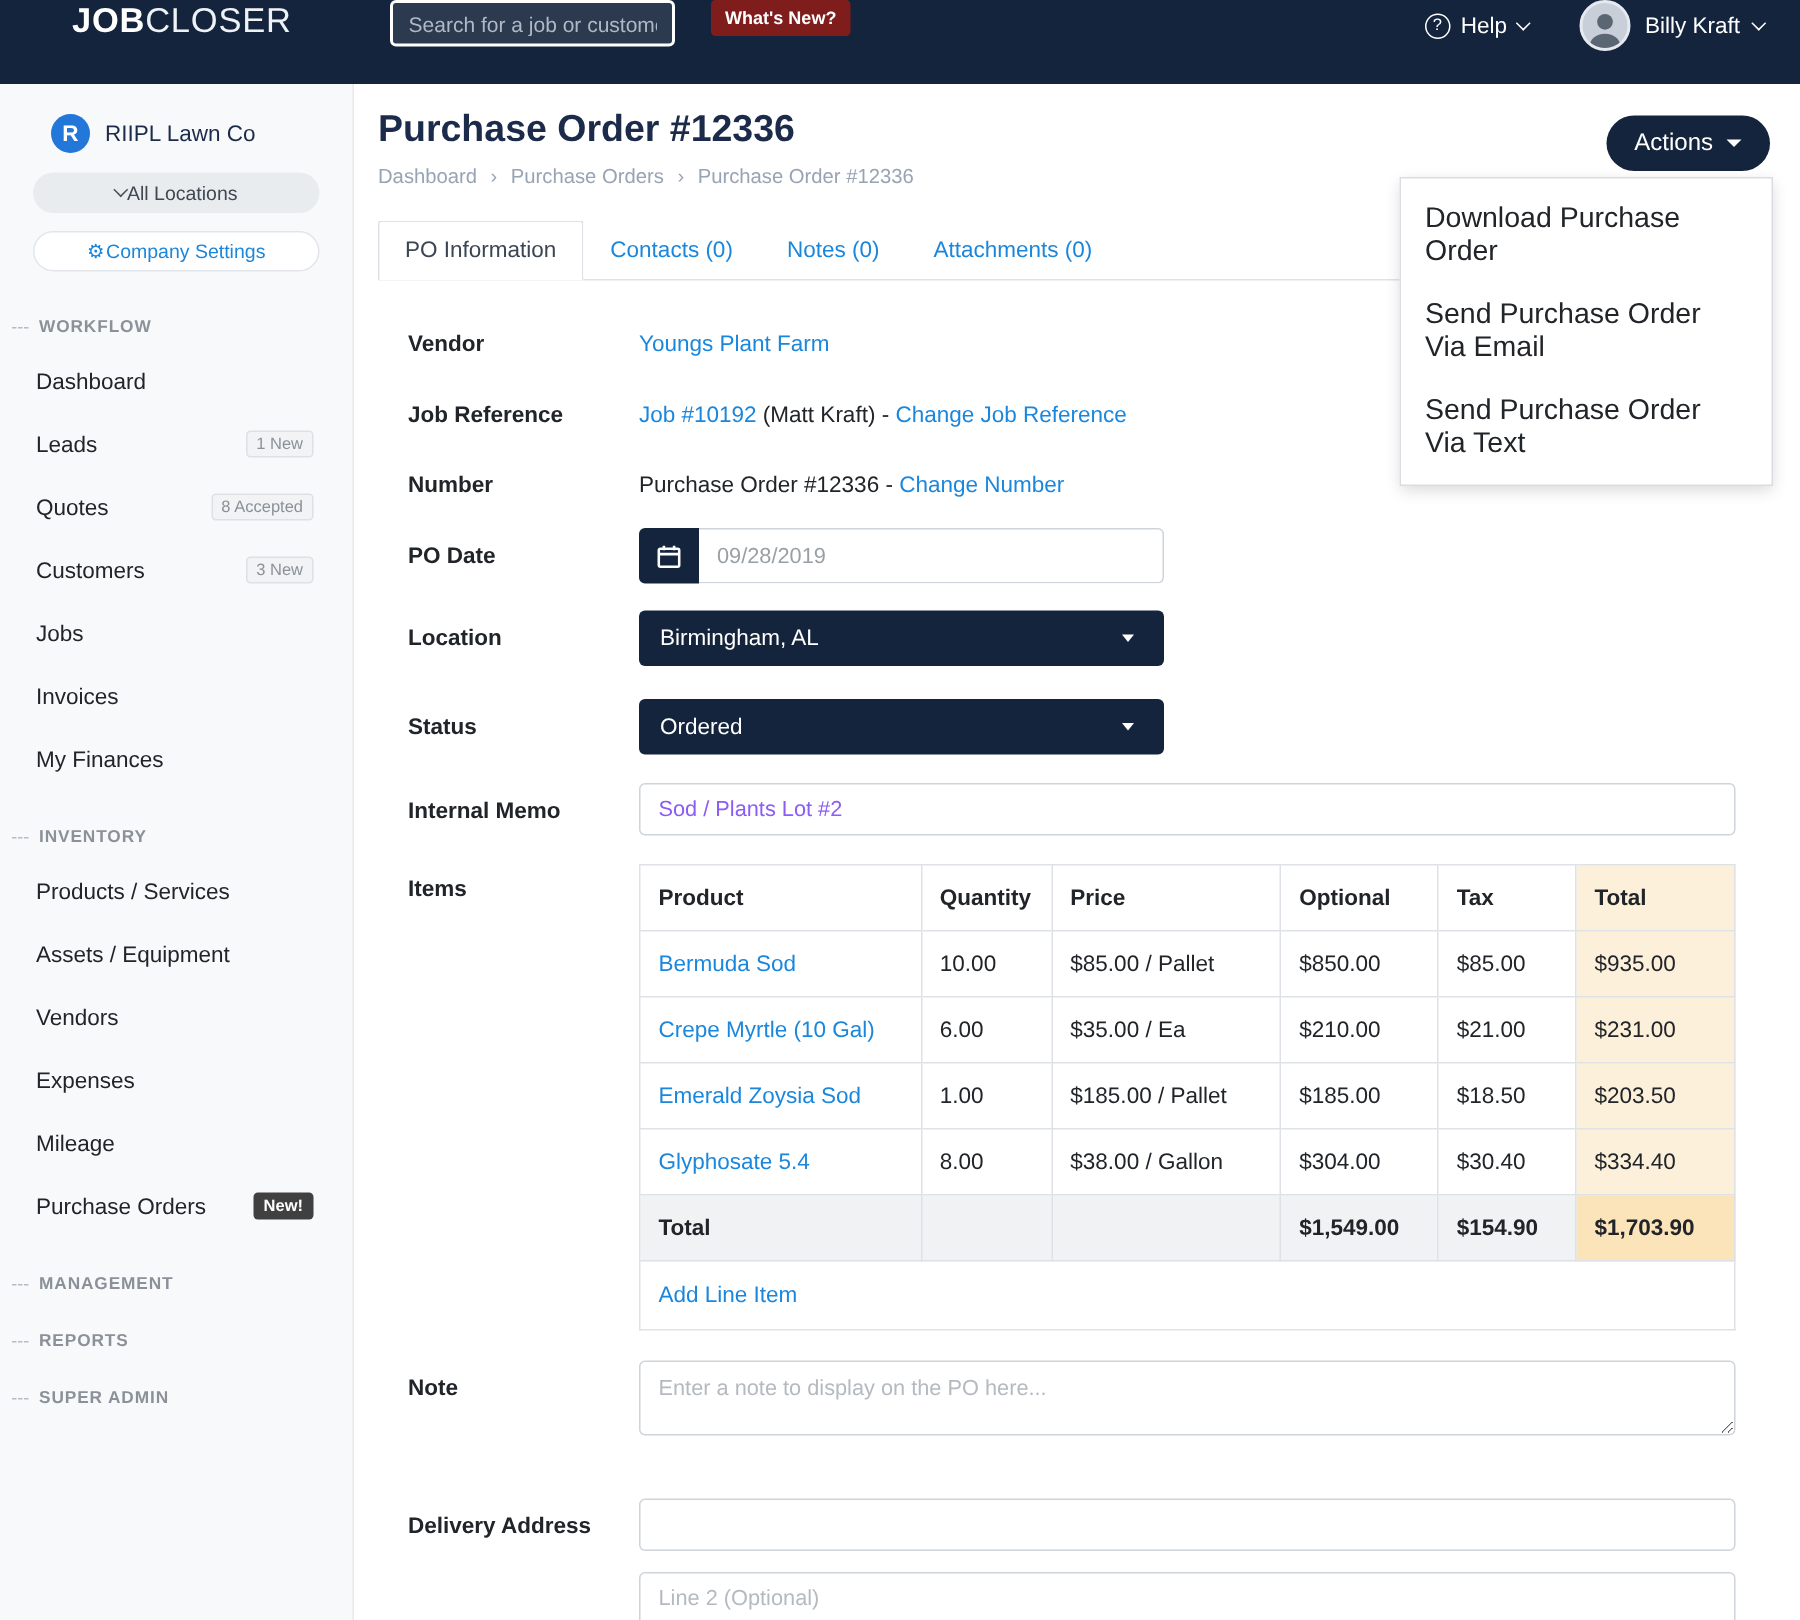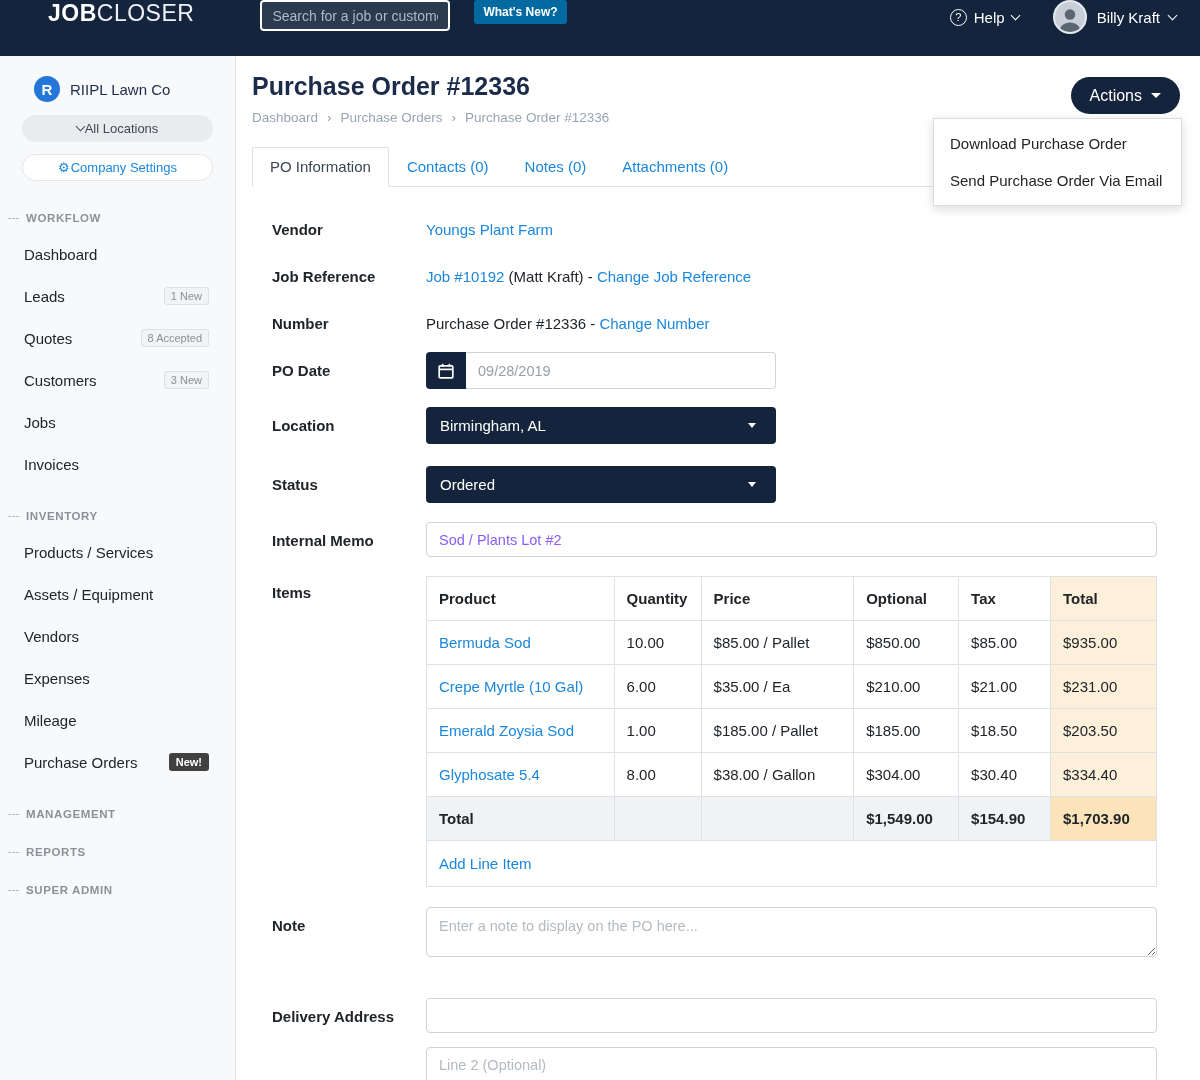--- a/index.html
+++ b/index.html
@@ -7,21 +7,21 @@
   body { font-family:"Liberation Sans", sans-serif; background:#fff; overflow:hidden; font-size:15px; color:#212529; }
   .page { width:1200px; height:1080px; display:flex; flex-direction:column; }
 
   
   .topbar { height:56px; background:#14243c; color:#fff; display:flex; align-items:flex-start; padding:0 24px 0 48px; flex:0 0 auto; }
   .logo { font-size:23px; letter-spacing:.5px; white-space:nowrap; }
   .logo .b { font-weight:bold; }
   .logo .l { font-weight:normal; color:#eef2f7; }
   .search { margin-left:66px; width:190px; height:31px; background:rgba(255,255,255,.10); border:2px solid #fff; border-radius:4px; color:#fff; padding:0 10px; font-size:14px; font-family:inherit; }
   .search::placeholder { color:#aeb8c6; }
-  .whats-new { margin-left:24px; background:#0369a1; color:#fff; font-size:12px; font-weight:bold; padding:5px 9px; border-radius:3px; border:none; cursor:pointer; font-family:inherit; }
+  .whats-new { margin-left:24px; background:#7f1d1d; color:#fff; font-size:12px; font-weight:bold; padding:5px 9px; border-radius:3px; border:none; cursor:pointer; font-family:inherit; }
   .top-right { margin-left:auto; display:flex; align-items:center; }
   .help { display:flex; align-items:center; gap:7px; font-size:15px; margin-right:34px; cursor:pointer; }
   .help-circle { width:17px; height:17px; border:1px solid #fff; border-radius:50%; display:flex; align-items:center; justify-content:center; font-size:11px; }
   .chev { width:7px; height:7px; border-right:1.5px solid #fff; border-bottom:1.5px solid #fff; transform:rotate(45deg); margin-top:-4px; }
   .chev.dark { border-color:#49525a; }
   .avatar { width:34px; height:34px; border-radius:50%; background:#c9cfd8; border:2px solid #e6eaf0; overflow:hidden; display:flex; align-items:flex-end; justify-content:center; margin-right:10px; cursor:pointer; }
   .user { display:flex; align-items:center; gap:9px; cursor:pointer; font-size:15px; }
 
   
   .body { flex:1; display:flex; min-height:0; }
@@ -43,21 +43,21 @@
   .badge-dark { margin-left:auto; background:#404040; color:#fff; font-size:11px; font-weight:bold; padding:3px 7px; border-radius:3px; white-space:nowrap; }
 
   
   .main { flex:1; position:relative; background:#fff; padding:16px 42px 0 16px; overflow:hidden; }
   .page-title { font-size:25px; font-weight:bold; color:#1c2b4a; }
   .breadcrumb { margin-top:9px; font-size:13.5px; color:#98a4b4; display:flex; gap:9px; align-items:center; }
   .breadcrumb .bc-link { color:#98a4b4; cursor:pointer; }
   .actions-btn { position:absolute; top:21px; right:20px; background:#14243c; color:#fff; font-size:16px; height:37px; padding:0 19px; border-radius:19px; border:none; display:flex; align-items:center; gap:9px; cursor:pointer; font-family:inherit; }
   .caret { width:0; height:0; border-left:5px solid transparent; border-right:5px solid transparent; border-top:5px solid #fff; }
   .menu { position:absolute; top:62px; right:18px; width:249px; background:#fff; border:1px solid #d9dde2; box-shadow:0 3px 10px rgba(0,0,0,.15); z-index:20; padding:6px 0; }
-  .menu-item { padding:10px 16px; font-size:15px; color:#212529; cursor:pointer; }
+  .menu-item { padding:10px 16px; font-size:19px; color:#212529; cursor:pointer; }
 
   .tabs { display:flex; margin-top:22px; border-bottom:1px solid #dee2e6; }
   .tab { padding:10px 17px; font-size:15px; color:#1b87dc; cursor:pointer; border:1px solid transparent; }
   .tab.active { color:#3c4653; background:#fff; border:1px solid #dee2e6; border-bottom:1px solid #fff; border-radius:2px 2px 0 0; margin-bottom:-1px; }
 
   .form { margin-left:20px; margin-top:34px; width:885px; }
   .frow { display:flex; }
   .flabel { width:154px; flex:0 0 auto; font-size:15px; font-weight:bold; color:#212529; }
   .ffield { flex:1; min-width:0; font-size:15px; }
   .pt10 { padding-top:10px; }
@@ -154,20 +154,23 @@
         <a class="nav-item">
           <span>Customers</span>
           <span class="badge-light">3 New</span>
         </a>
         <a class="nav-item">
             <span>Jobs</span>
           </a>
         <a class="nav-item">
             <span>Invoices</span>
           </a>
+        <a class="nav-item">
+            <span>My Finances</span>
+          </a>
 
         <div class="nav-section">
           <span class="dash"></span>
           <span>INVENTORY</span>
         </div>
         <a class="nav-item">
             <span>Products / Services</span>
           </a>
         <a class="nav-item">
             <span>Assets / Equipment</span>
@@ -213,20 +216,21 @@
       </div>
 
       <button class="actions-btn">
         <span>Actions</span>
         <span class="caret"></span>
       </button>
 
       <div class="menu">
         <div class="menu-item">Download Purchase Order</div>
         <div class="menu-item">Send Purchase Order Via Email</div>
+        <div class="menu-item">Send Purchase Order Via Text</div>
       </div>
 
       <div class="tabs">
         <div class="tab active">PO Information</div>
         <div class="tab">Contacts (0)</div>
         <div class="tab">Notes (0)</div>
         <div class="tab">Attachments (0)</div>
       </div>
 
       <div class="form">

